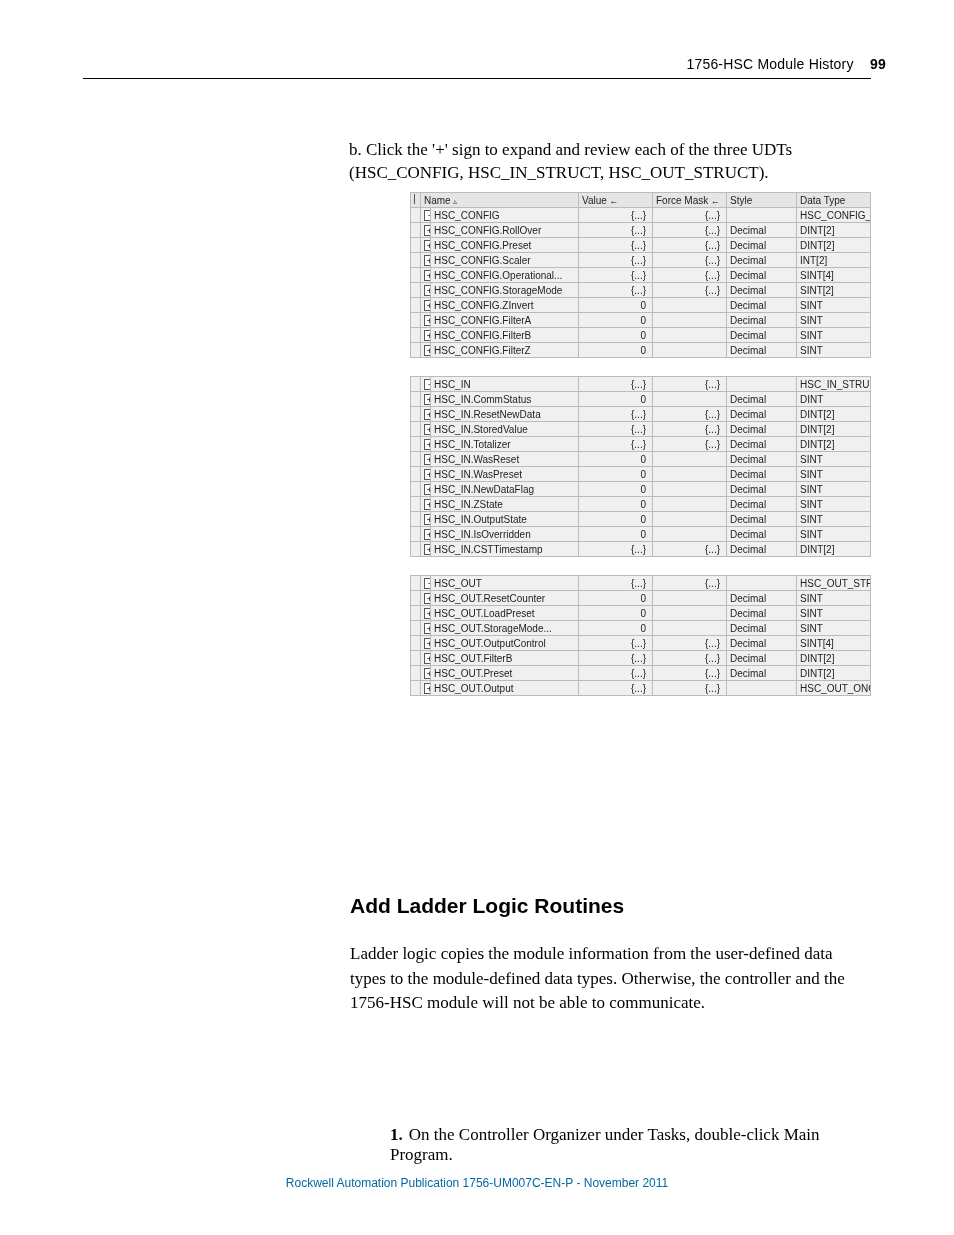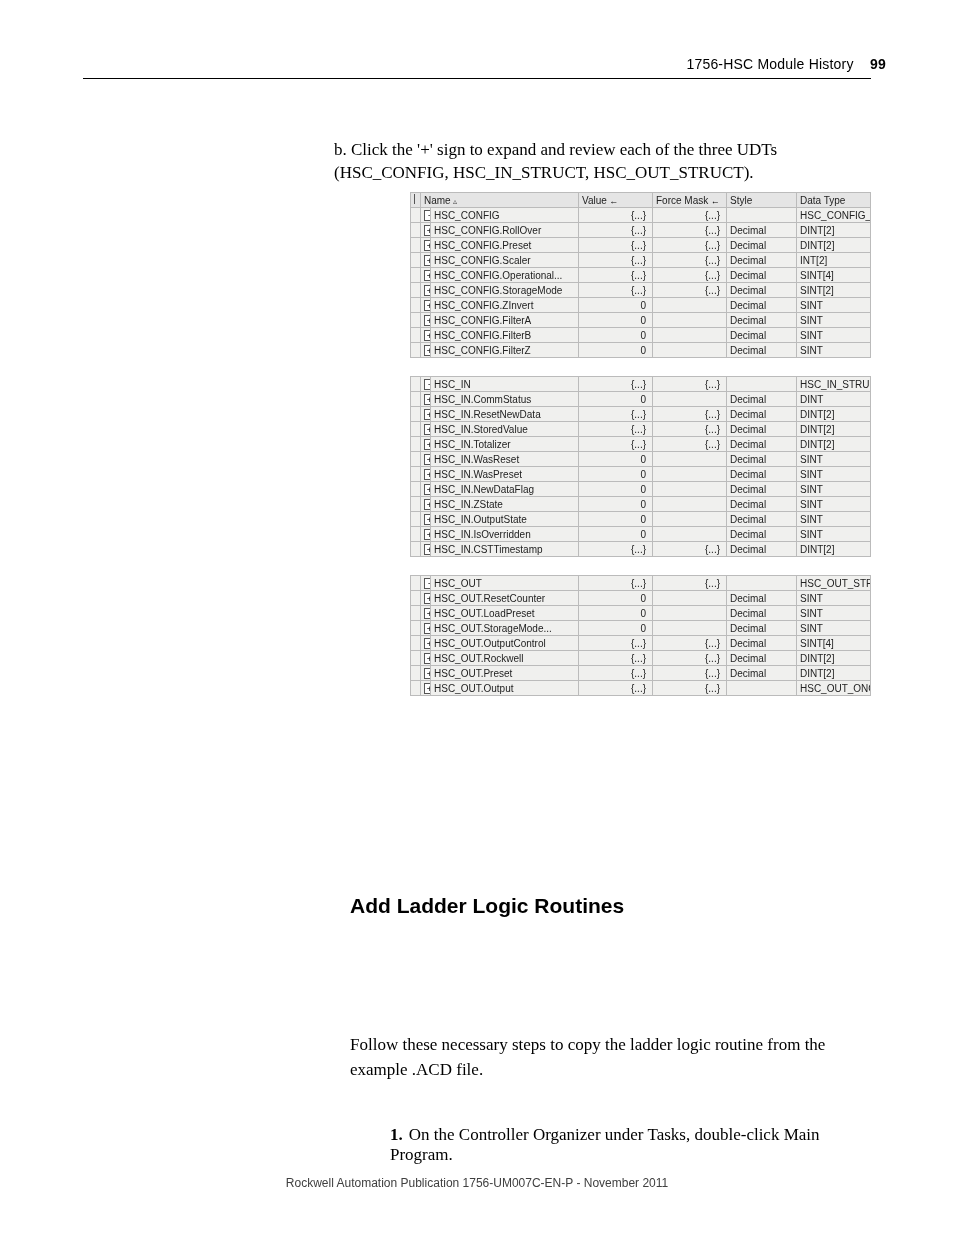--- a/index.html
+++ b/index.html
@@ -32,21 +32,21 @@
     position: absolute;
     top: 78px;
     left: 83px;
     right: 83px;
     border-top: 1px solid #000;
     height: 0;
   }
   .instr-b {
     position: absolute;
     top: 139px;
-    left: 334px;
+    left: 349px;
     right: 83px;
     font-size: 17px;
     line-height: 1.35;
   }
   .tables-wrap {
     position: absolute;
     top: 192px;
     left: 410px;
     width: 460px;
     font-family: Arial, Helvetica, sans-serif;
@@ -127,21 +127,21 @@
     font-size: 17px;
   }
   .step .num { font-weight: 700; margin-right: 6px; }
   .footer {
     position: absolute;
     left: 0; right: 0;
     bottom: 45px;
     text-align: center;
     font-family: Arial, Helvetica, sans-serif;
     font-size: 12px;
-    color: #404040;
+    color: #0369a1;
   }
 </style>
 </head>
 <body>
 
 <div class="page">
   <div class="header-line">
     <span>1756-HSC Module History</span>&nbsp;&nbsp;&nbsp;&nbsp;<span class="bold">99</span>
   </div>
   <div class="hr"></div>
@@ -442,21 +442,21 @@
             <td class="ni"><span class="plus">+</span></td>
             <td>HSC_OUT.OutputControl</td>
             <td class="val">{...}</td>
             <td class="fm">{...}</td>
             <td>Decimal</td>
             <td>SINT[4]</td>
           </tr>
           <tr>
             <td class="ni"></td>
             <td class="ni"><span class="plus">+</span></td>
-            <td>HSC_OUT.Rockwell</td>
+            <td>HSC_OUT.FilterB</td>
             <td class="val">{...}</td>
             <td class="fm">{...}</td>
             <td>Decimal</td>
             <td>DINT[2]</td>
           </tr>
           <tr>
             <td class="ni"></td>
             <td class="ni"><span class="plus">+</span></td>
             <td>HSC_OUT.Preset</td>
             <td class="val">{...}</td>
@@ -473,20 +473,20 @@
             <td></td>
             <td>HSC_OUT_ONOF...</td>
           </tr>
         </tbody>
     </table>
 
   </div>
 
   <div class="h2">Add Ladder Logic Routines</div>
 
-  <div class="body-text p2">Follow these necessary steps to copy the ladder logic routine from the example .ACD file.</div>
+  <div class="body-text p1">Ladder logic copies the module information from the user-defined data types to the module-defined data types. Otherwise, the controller and the 1756-HSC module will not be able to communicate.</div>
 
   <div class="step">
     <span class="num">1.</span><span>On the Controller Organizer under Tasks, double-click Main Program.</span>
   </div>
 
   <div class="footer">Rockwell Automation Publication 1756-UM007C-EN-P - November 2011</div>
 </div>
 
 </body></html>

